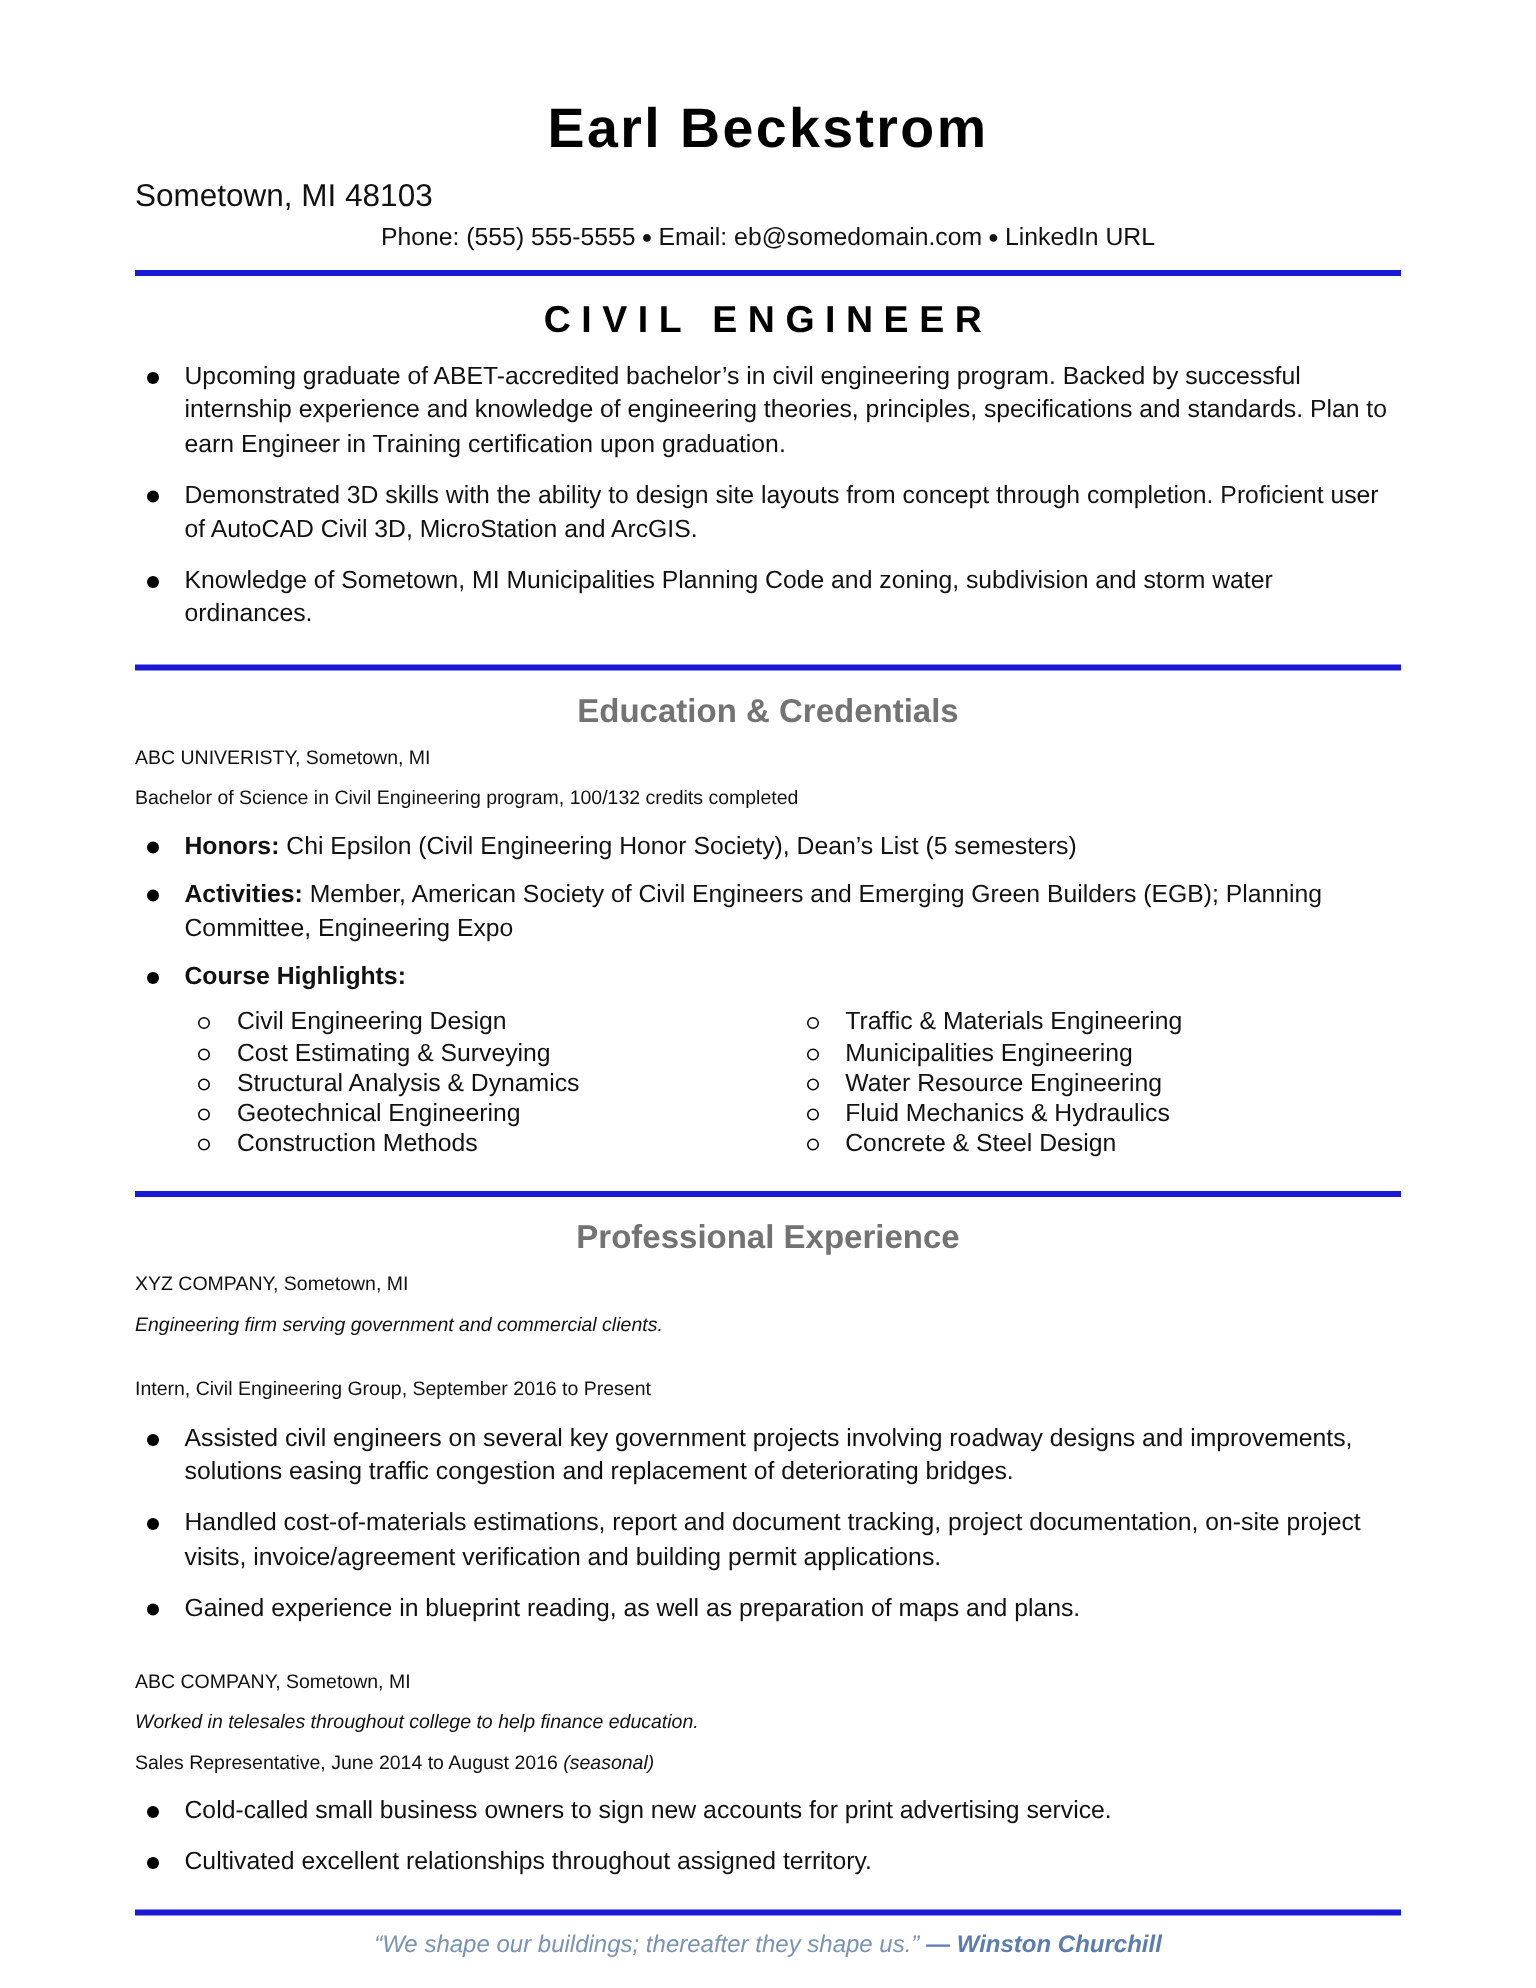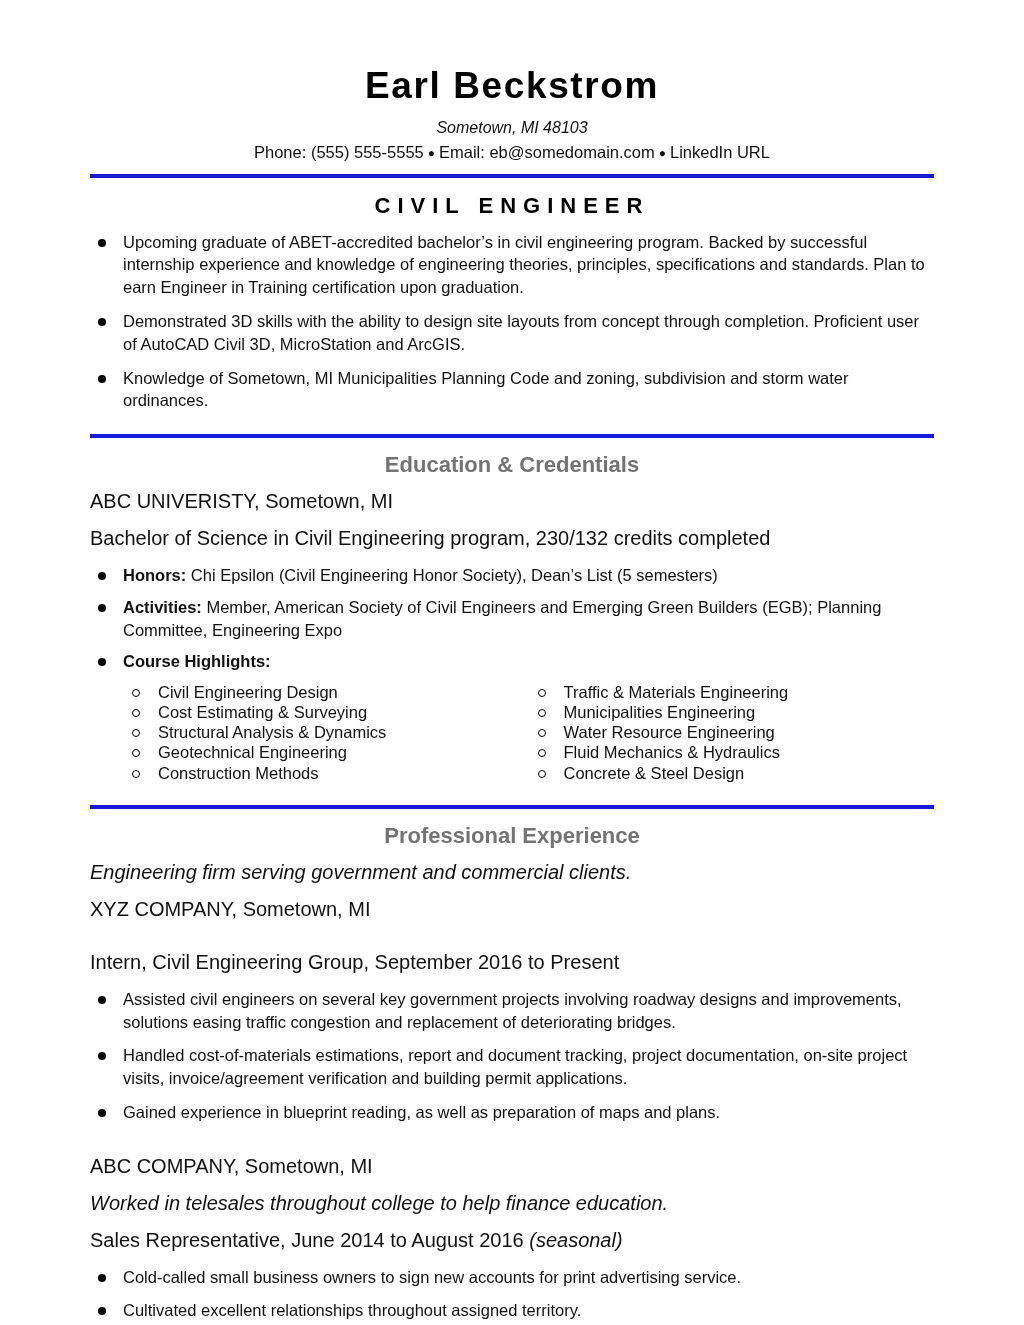--- a/index.html
+++ b/index.html
@@ -27,25 +27,23 @@
     text-align: center;
     font-size: 37px;
     font-weight: bold;
     letter-spacing: 1.6px;
     margin: 0;
     padding-top: 66px;
     line-height: 1.1;
     color: #000000;
   }
   .location {
-    text-align: center;
-    font-size: 16px;
+    font-size: 21px;
     margin-top: 12px;
     color: #111111;
-    font-style: italic;
   }
   .contact {
     text-align: center;
     font-size: 16.5px;
     margin-top: 6px;
     color: #111111;
     white-space: nowrap;
   }
   .sep-dot {
     font-size: 12px;
@@ -59,21 +57,21 @@
     background: #1a19d6;
     width: 100%;
   }
   .rule.top { margin-top: 12px; }
   .rule.mid { margin-top: 22px; }
   .rule.foot { margin-top: 20px; }
 
   
   .headline {
     text-align: center;
-    font-size: 22px;
+    font-size: 25px;
     font-weight: bold;
     letter-spacing: 7px;
     margin-top: 15px;
     color: #000000;
   }
 
   
   .section-title {
     text-align: center;
     font-size: 22px;
@@ -103,21 +101,21 @@
     top: 8px;
     width: 8px;
     height: 8px;
     border-radius: 50%;
     background: #000000;
   }
   ul.bullets > li.tight { margin-bottom: 9px; }
 
   
   .line {
-    font-size: 20px;
+    font-size: 13px;
     line-height: 1.4;
     color: #111111;
     margin-top: 9px;
   }
   .line.italic { font-style: italic; }
   .line b { font-weight: normal; }
 
   
   .courses {
     display: flex;
@@ -187,21 +185,21 @@
   <ul class="bullets">
     <li>Upcoming graduate of ABET-accredited bachelor’s in civil engineering program. Backed by successful internship experience and knowledge of engineering theories, principles, specifications and standards. Plan to earn Engineer in Training certification upon graduation.</li>
     <li>Demonstrated 3D skills with the ability to design site layouts from concept through completion. Proficient user of AutoCAD Civil 3D, MicroStation and ArcGIS.</li>
     <li>Knowledge of Sometown, MI Municipalities Planning Code and zoning, subdivision and storm water ordinances.</li>
   </ul>
 
   <div class="rule mid"></div>
 
   <div class="section-title">Education &amp; Credentials</div>
   <div class="line">ABC UNIVERISTY, Sometown, MI</div>
-  <div class="line"><b>Bachelor of Science in Civil Engineering program,</b><span> 230/132 credits completed</span></div>
+  <div class="line"><b>Bachelor of Science in Civil Engineering program,</b><span> 100/132 credits completed</span></div>
 
   <ul class="bullets">
     <li class="tight"><b>Honors:</b><span> Chi Epsilon (Civil Engineering Honor Society), Dean’s List (5 semesters)</span></li>
     <li class="tight"><b>Activities:</b><span> Member, American Society of Civil Engineers and Emerging Green Builders (EGB); Planning Committee, Engineering Expo</span></li>
     <li class="tight"><b>Course Highlights:</b></li>
   </ul>
 
   <div class="courses">
     <div class="col">
       <ul class="subbullets">
@@ -220,22 +218,22 @@
         <li>Fluid Mechanics &amp; Hydraulics</li>
         <li>Concrete &amp; Steel Design</li>
       </ul>
     </div>
   </div>
 
   <div class="rule mid"></div>
 
   <div class="section-title">Professional Experience</div>
 
+  <div class="line">XYZ COMPANY, Sometown, MI</div>
   <div class="line italic">Engineering firm serving government and commercial clients.</div>
-  <div class="line">XYZ COMPANY, Sometown, MI</div>
   <div class="spacer-md"></div>
   <div class="line"><b>Intern, Civil Engineering Group,</b><span> September 2016 to Present</span></div>
 
   <ul class="bullets">
     <li>Assisted civil engineers on several key government projects involving roadway designs and improvements, solutions easing traffic congestion and replacement of deteriorating bridges.</li>
     <li>Handled cost-of-materials estimations, report and document tracking, project documentation, on-site project visits, invoice/agreement verification and building permit applications.</li>
     <li>Gained experience in blueprint reading, as well as preparation of maps and plans.</li>
   </ul>
 
   <div class="spacer-sm"></div>

